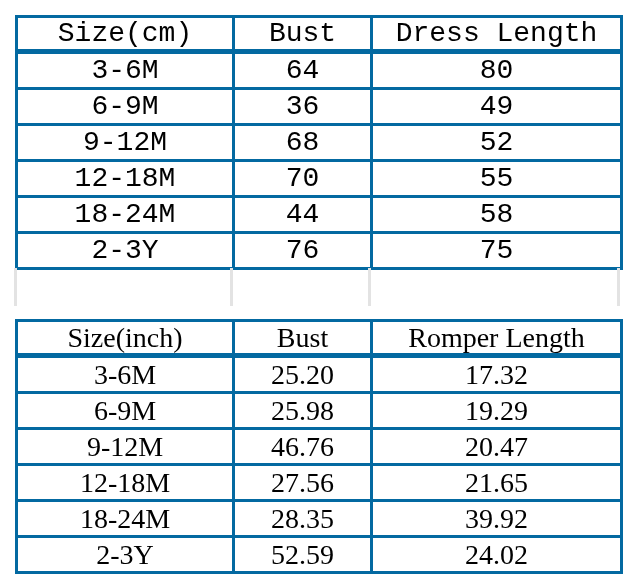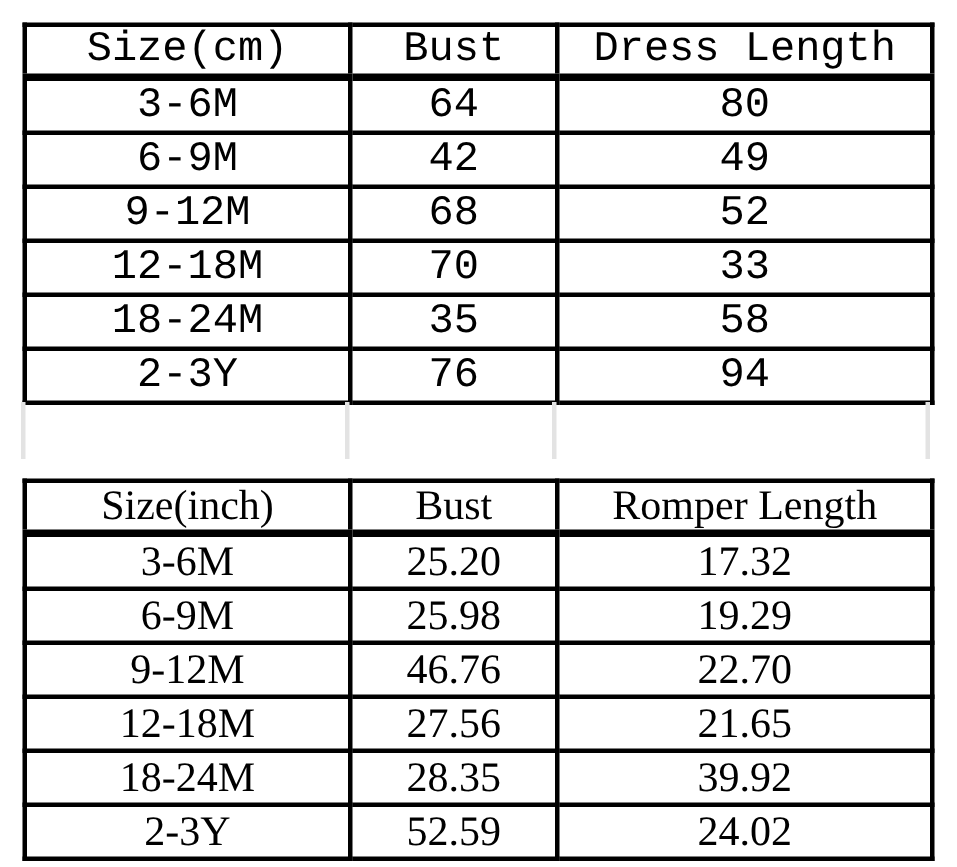--- a/index.html
+++ b/index.html
@@ -18,21 +18,21 @@
     border-collapse:collapse;
     table-layout:fixed;
     background:#ffffff;
   }
   #table-cm{top:15px;}
   #table-inch{top:319px;font-family:Liberation Serif, serif;}
   col.c1{width:217px;}
   col.c2{width:138px;}
   col.c3{width:250px;}
   th,td{
-    border:3px solid #000000;
+    border:3px solid #0369a1;
     padding:0;
     height:33px;
     line-height:33px;
     text-align:center;
     vertical-align:middle;
     font-size:28px;
     font-weight:400;
     white-space:nowrap;
   }
   thead th{
@@ -71,42 +71,42 @@
       </tr>
     </thead>
     <tbody>
       <tr>
         <td>3-6M</td>
         <td>64</td>
         <td>80</td>
       </tr>
       <tr>
         <td>6-9M</td>
-        <td>42</td>
+        <td>36</td>
         <td>49</td>
       </tr>
       <tr>
         <td>9-12M</td>
         <td>68</td>
         <td>52</td>
       </tr>
       <tr>
         <td>12-18M</td>
         <td>70</td>
-        <td>33</td>
+        <td>55</td>
       </tr>
       <tr>
         <td>18-24M</td>
-        <td>35</td>
+        <td>44</td>
         <td>58</td>
       </tr>
       <tr>
         <td>2-3Y</td>
         <td>76</td>
-        <td>94</td>
+        <td>75</td>
       </tr>
     </tbody>
   </table>
 
   <div class="gap-line gl-1"></div>
   <div class="gap-line gl-2"></div>
   <div class="gap-line gl-3"></div>
   <div class="gap-line gl-4"></div>
 
   <table class="size-table" id="table-inch">
@@ -129,21 +129,21 @@
         <td>17.32</td>
       </tr>
       <tr>
         <td>6-9M</td>
         <td>25.98</td>
         <td>19.29</td>
       </tr>
       <tr>
         <td>9-12M</td>
         <td>46.76</td>
-        <td>22.70</td>
+        <td>20.47</td>
       </tr>
       <tr>
         <td>12-18M</td>
         <td>27.56</td>
         <td>21.65</td>
       </tr>
       <tr>
         <td>18-24M</td>
         <td>28.35</td>
         <td>39.92</td>

